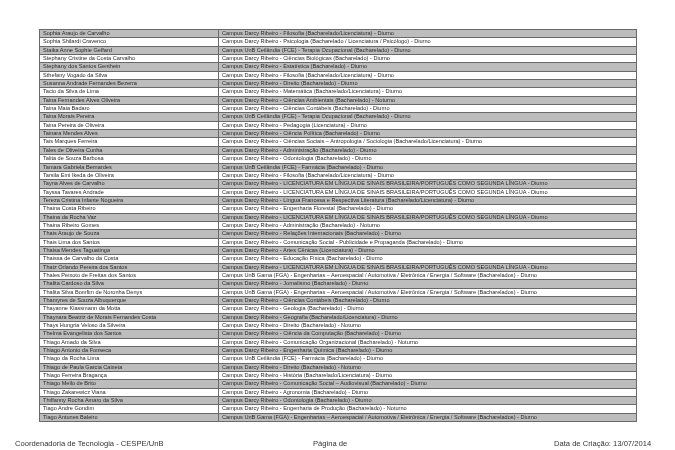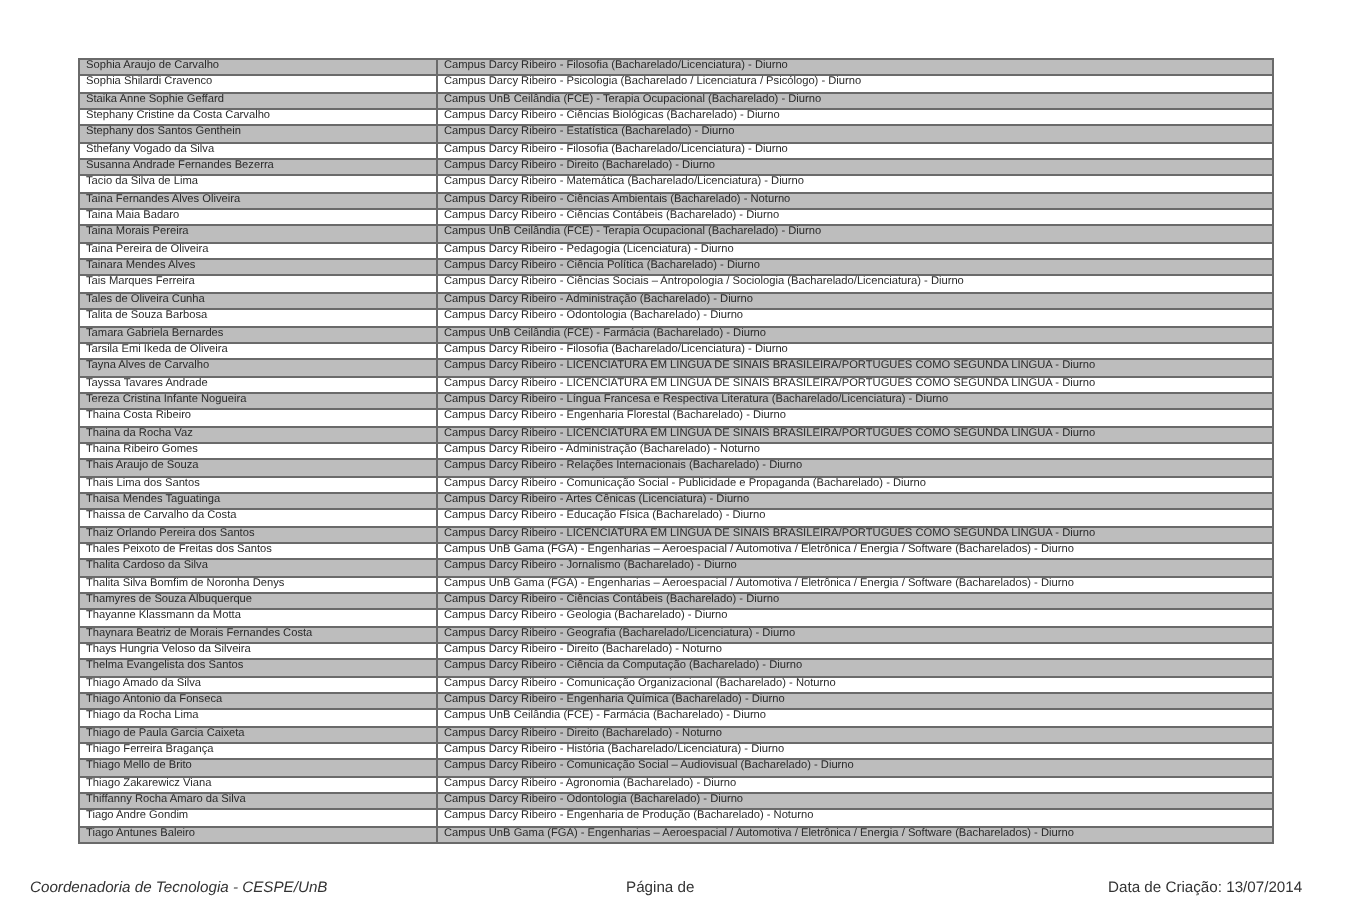--- a/index.html
+++ b/index.html
@@ -3,21 +3,21 @@
 <meta charset="utf-8">
 <style>
   html, body { margin:0; padding:0; background:#ffffff; }
   body { width:675px; height:450px; position:relative; overflow:hidden; font-family:"Liberation Sans", sans-serif; }
   #tbl { position:absolute; left:39px; top:29px; width:598px; border-collapse:collapse; table-layout:fixed; }
   #tbl td { height:7.35px; padding:0 0 0 3px; border:1px solid #6a6a6a; font-size:5.6px; line-height:7.35px; color:#2a2a2a; white-space:nowrap; overflow:hidden; }
   #tbl td.c1 { width:175px; }
   #tbl tr.g td { background:#bdbdbd; }
   #tbl tr.w td { background:#ffffff; }
   .footer { position:absolute; top:439px; font-size:7.6px; color:#333; white-space:nowrap; }
-  #f-left { left:15px;font-style:italic; }
+  #f-left { left:15px; }
   #f-mid { left:313px;text-align:center; }
   #f-right { left:542px;padding-left:12px; }
 </style>
 </head>
 <body>
 
 <table id="tbl">
   <tbody id="tbody">
       <tr class="g">
         <td class="c1">Sophia Araujo de Carvalho</td>

